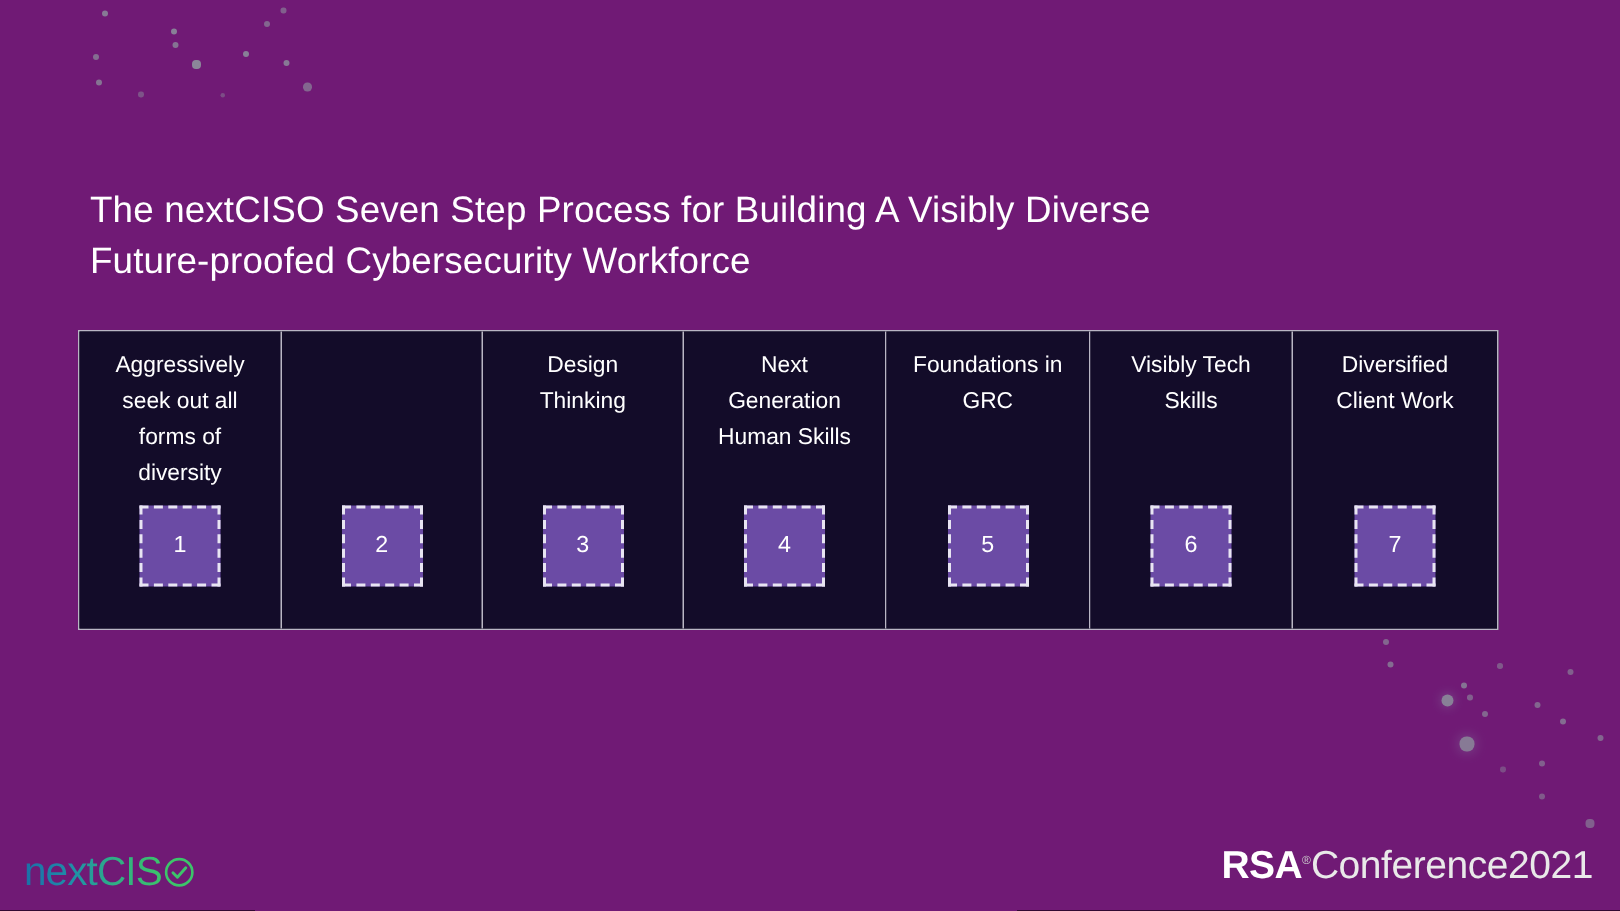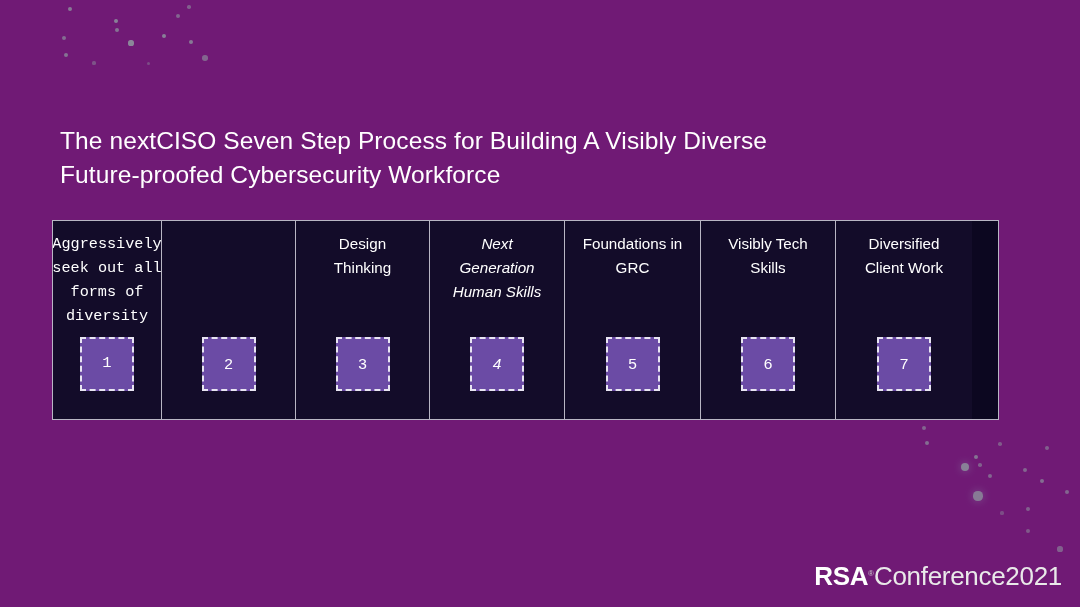--- a/index.html
+++ b/index.html
@@ -52,24 +52,24 @@
     border-right:1px solid #b9b6c4;
     display:flex;
     flex-direction:column;
     align-items:center;
     padding-top:11px;
     overflow:hidden;
   }
   .step-cell:last-child { border-right:none; }
 
   
-  .c1 { width:109px;font-family:Liberation Mono, monospace; }
+  .c1 { width:135px; }
   .c2 { width:134px; }
   .c3 { width:134px; }
-  .c4 { width:135px;font-style:italic; }
+  .c4 { width:135px; }
   .c5 { width:136px; }
   .c6 { width:135px; }
   .c7 { width:136px; }
 
   .step-label {
     color:#ffffff;
     font-size:15.2px;
     line-height:24px;
     text-align:center;
     font-weight:400;
@@ -245,20 +245,29 @@
     <div class="step-cell c7">
       <div class="step-label">Diversified
 Client Work</div>
       <div class="step-number-box">
         <span class="step-number">7</span>
       </div>
     </div>
 
   </div>
 
+  <div id="nextciso-logo">
+    <span class="wordmark">nextCIS</span>
+    <span class="check-o">
+      <svg width="21" height="21" viewBox="0 0 24 24" aria-hidden="true">
+        <circle cx="12" cy="12" r="10" fill="none" stroke="#3cc46a" stroke-width="2"></circle>
+        <path d="M7.2 12.4 L10.6 15.8 L17 8.6" fill="none" stroke="#3cc46a" stroke-width="2.2" stroke-linecap="round" stroke-linejoin="round"></path>
+      </svg>
+    </span>
+  </div>
 
   <div id="rsa-logo">
     <span class="rsa">RSA</span>
     <span class="reg">®</span>
     <span class="conference">Conference2021</span>
   </div>
 
 </div>
 
 </body></html>

